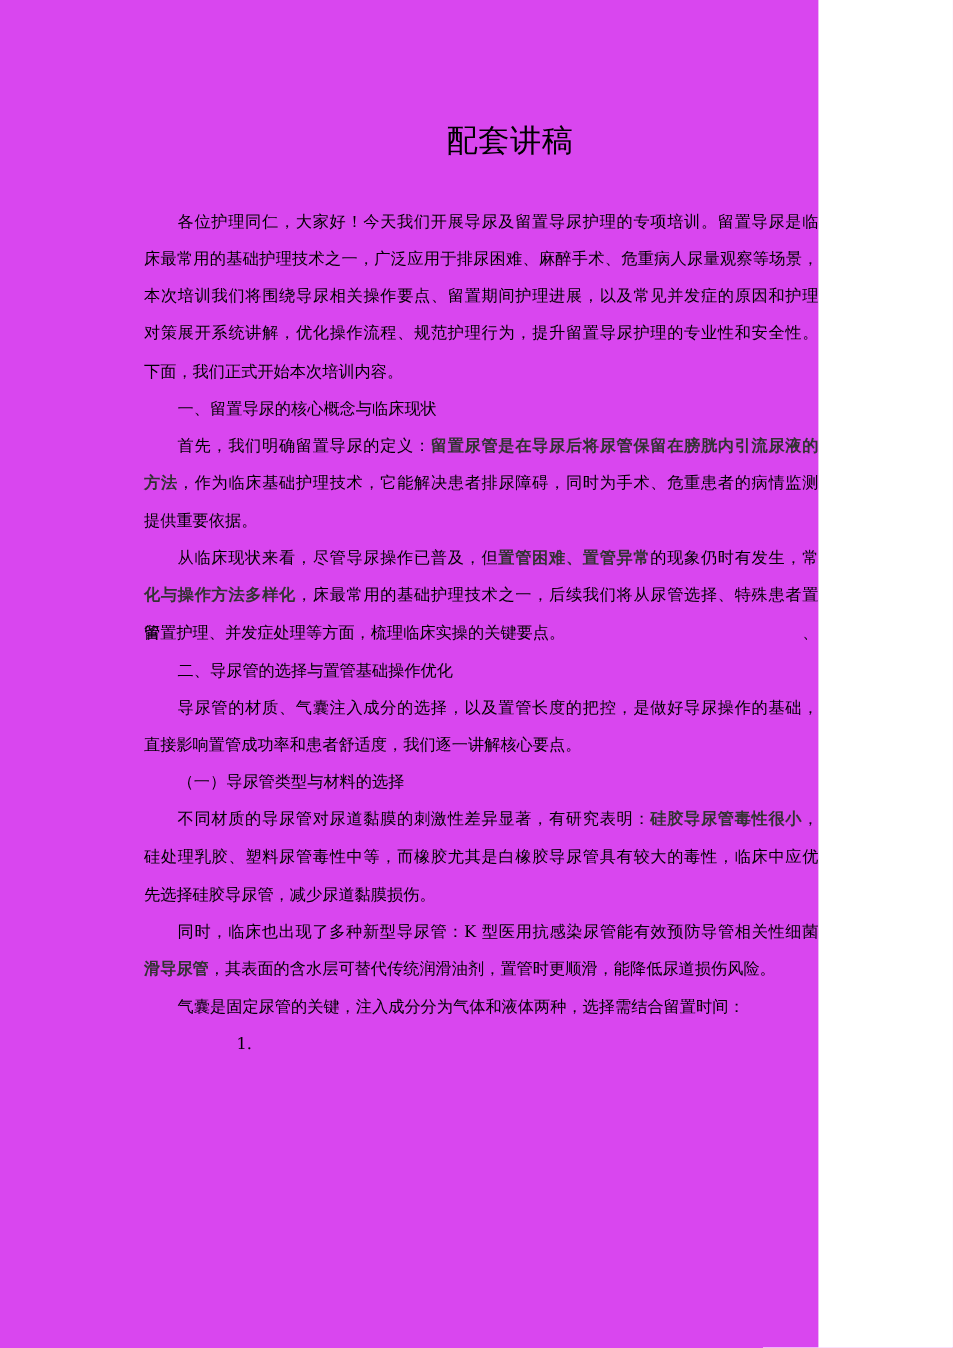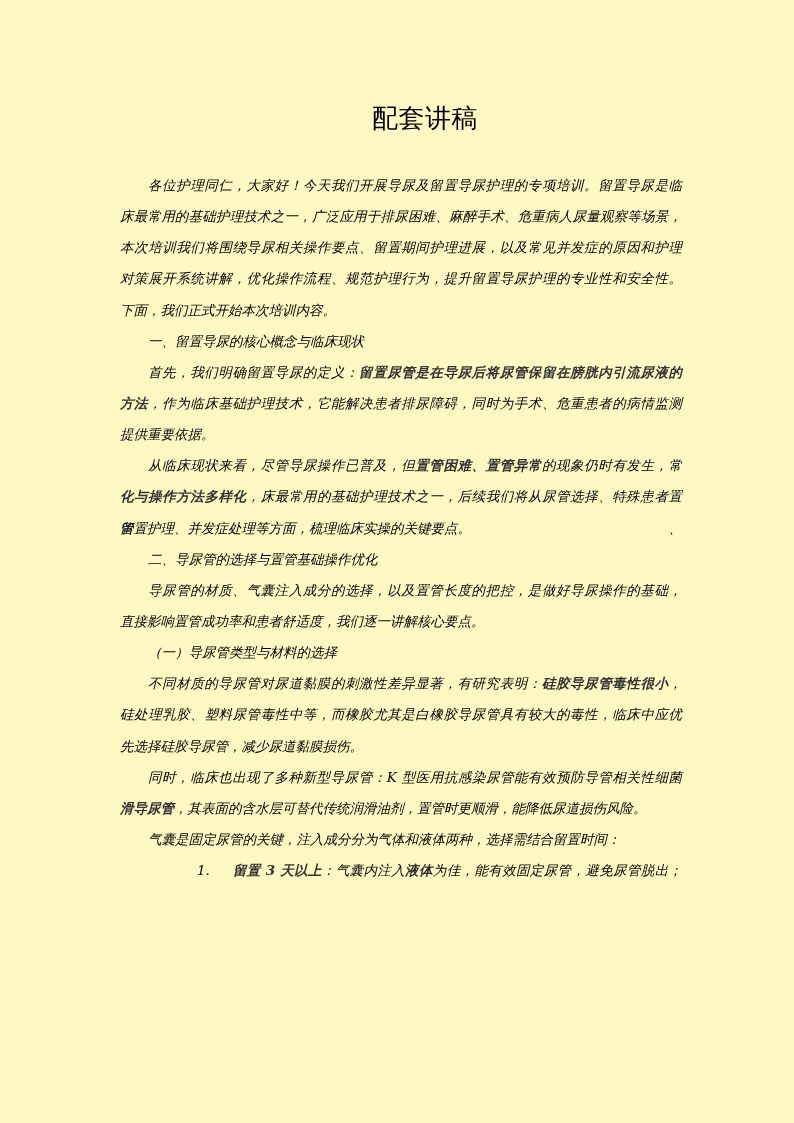--- a/index.html
+++ b/index.html
@@ -1,40 +1,39 @@
 <!DOCTYPE html>
 <html><head>
   <meta charset="utf-8">
   <style>
     html, body { margin: 0; padding: 0; background: #ffffff; }
     .page {
       position: relative;
-      width: 794px;
+      width: 682px;
       height: 1123px;
-      background: #fef9c3;
+      background: #d946ef;
       overflow: hidden;
       font-family: "DejaVu Serif", "Liberation Serif", serif;
       color: #000000;
     }
     .title {
       position: absolute;
       left: 372px;
       top: 104px;
       font-size: 26px;
       line-height: 28px;
       letter-spacing: 0.5px;
       white-space: nowrap;
       font-family: "DejaVu Serif", "Liberation Serif", serif;
     }
     .body {
       position: absolute;
       left: 120px;
       top: 170px;
       width: 562px;
-      font-style: italic;
     }
     .line {
       height: 31.15px;
       line-height: 31.15px;
       font-size: 13.5px;
       overflow: visible;
     }
     .j {
       text-align: justify;
       text-align-last: justify;
@@ -102,17 +101,16 @@
     <div>
       <div class="line j ind"><span>同时，临床也出现了多种新型导尿管：K 型医用抗感染尿管能有效预防导管相关性细菌</span></div>
       <div class="line"><span class="em">滑导尿管</span><span>，其表面的含水层可替代传统润滑油剂，置管时更顺滑，能降低尿道损伤风险。</span></div>
     </div>
 
 
     <div class="line ind"><span>气囊是固定尿管的关键，注入成分分为气体和液体两种，选择需结合留置时间：</span></div>
 
     <div class="line list-item">
       <span class="list-num">1.</span>
-      <span class="list-text j"><span class="em">留置 3 天以上</span><span>：气囊内注入</span><span class="em">液体</span><span>为佳，能有效固定尿管，避免尿管脱出；</span></span>
     </div>
 
   </div>
 </div>
 
 </body></html>

